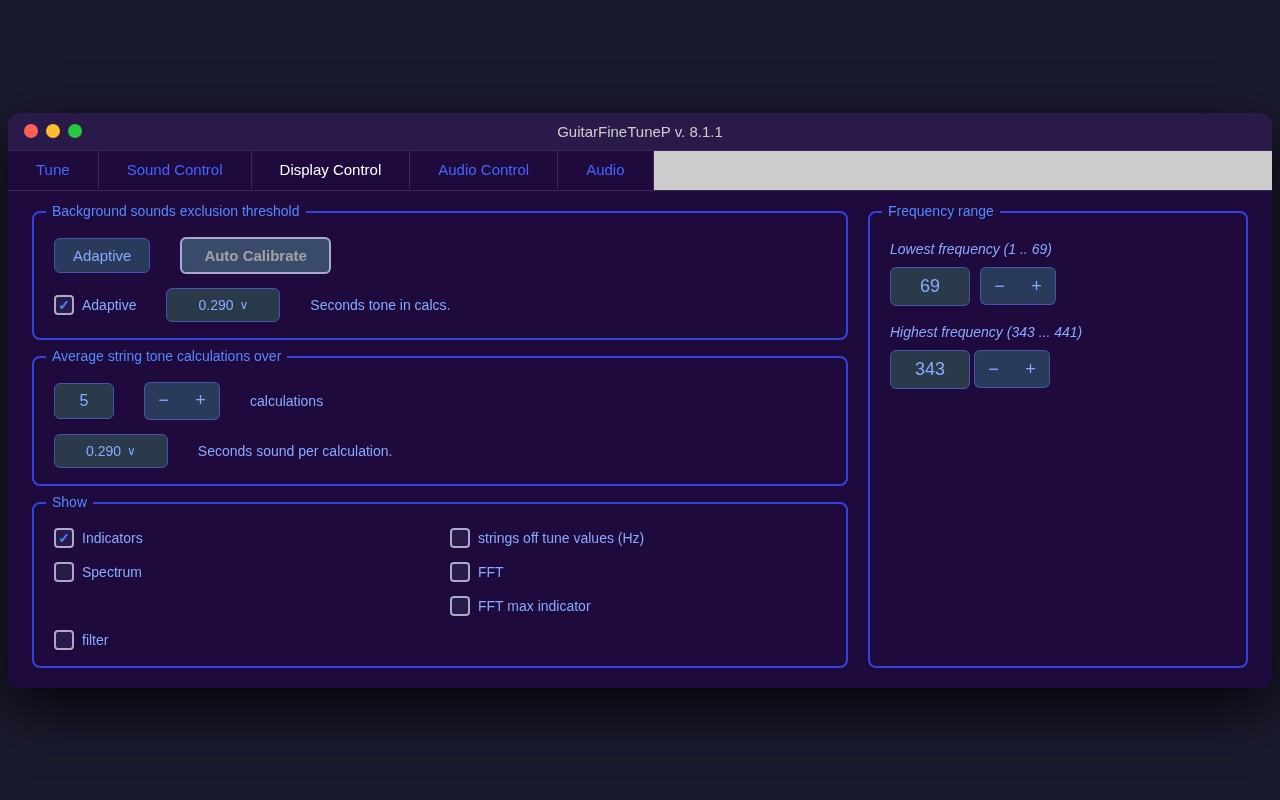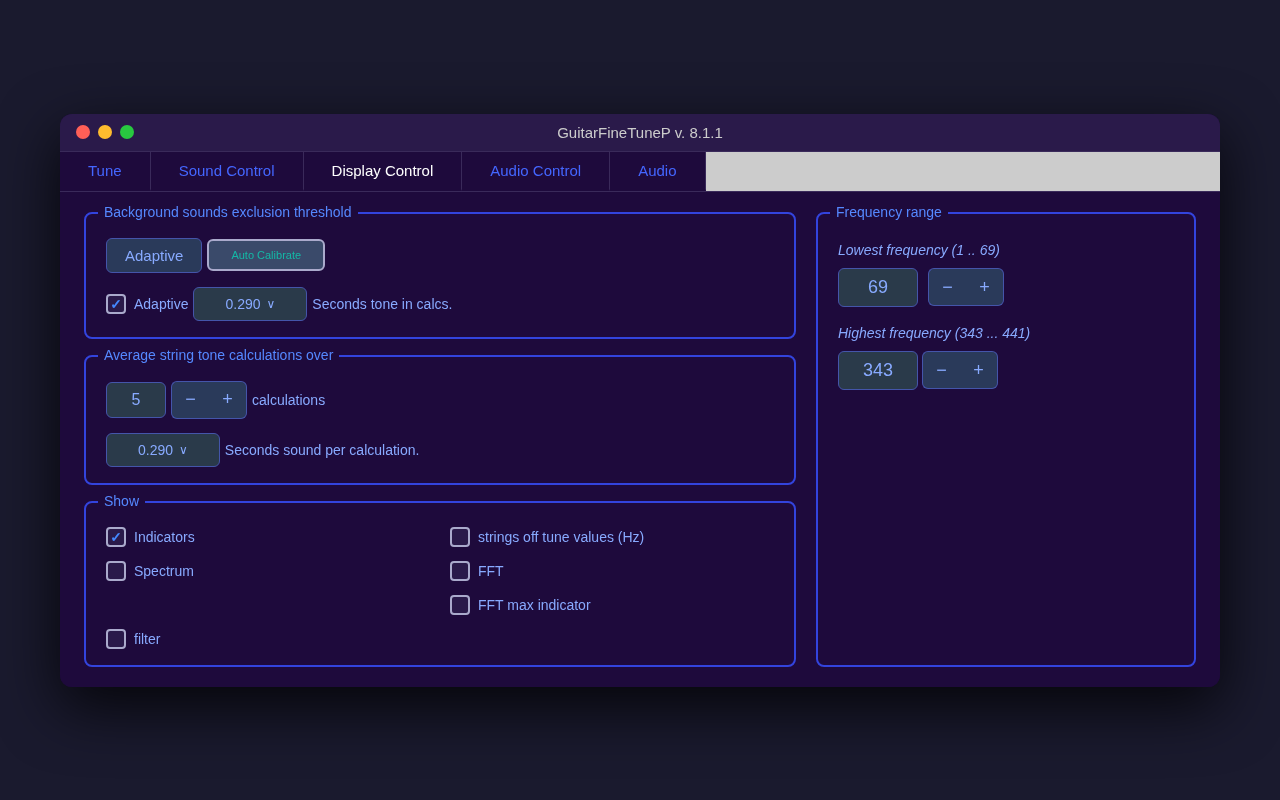--- a/index.html
+++ b/index.html
@@ -6,21 +6,21 @@
     body {
       background: #1a1a2e;
       display: flex;
       justify-content: center;
       align-items: center;
       width: 1280px;
       height: 800px;
       font-family: -apple-system, BlinkMacSystemFont, 'Helvetica Neue', Arial, sans-serif;
     }
     .window {
-      width: 1160px;
+      width: 1264px;
       background: #1e0a3c;
       border-radius: 12px;
       overflow: hidden;
       box-shadow: 0 20px 60px rgba(0,0,0,0.8);
     }
     .title-bar {
       background: #2a1a4a;
       padding: 10px 16px;
       display: flex;
       align-items: center;
@@ -103,43 +103,43 @@
       top: -10px;
       left: 12px;
       background: #1e0a3c;
       padding: 0 6px;
       color: #5588ff;
       font-size: 14px;
     }
     .panel-row {
       display: flex;
       align-items: center;
-      gap: 5px;
+      gap: 30px;
       margin-bottom: 14px;
     }
     .panel-row:last-child {
       margin-bottom: 0;
     }
     .btn-dark {
       background: #2a3a5a;
       color: #88aaff;
       border: 1px solid #4455aa;
       border-radius: 6px;
       padding: 8px 18px;
       font-size: 15px;
       cursor: pointer;
     }
     .btn-bright {
       background: #3a4a6a;
-      color: #14b8a6;
+      color: #a3a3a3;
       border: 2px solid #aaaacc;
       border-radius: 6px;
       padding: 8px 22px;
-      font-size: 11px;
-      font-weight: normal;
+      font-size: 15px;
+      font-weight: bold;
       cursor: pointer;
     }
     .checkbox-row {
       display: flex;
       align-items: center;
       gap: 8px;
     }
     .checkbox-custom {
       width: 20px;
       height: 20px;

